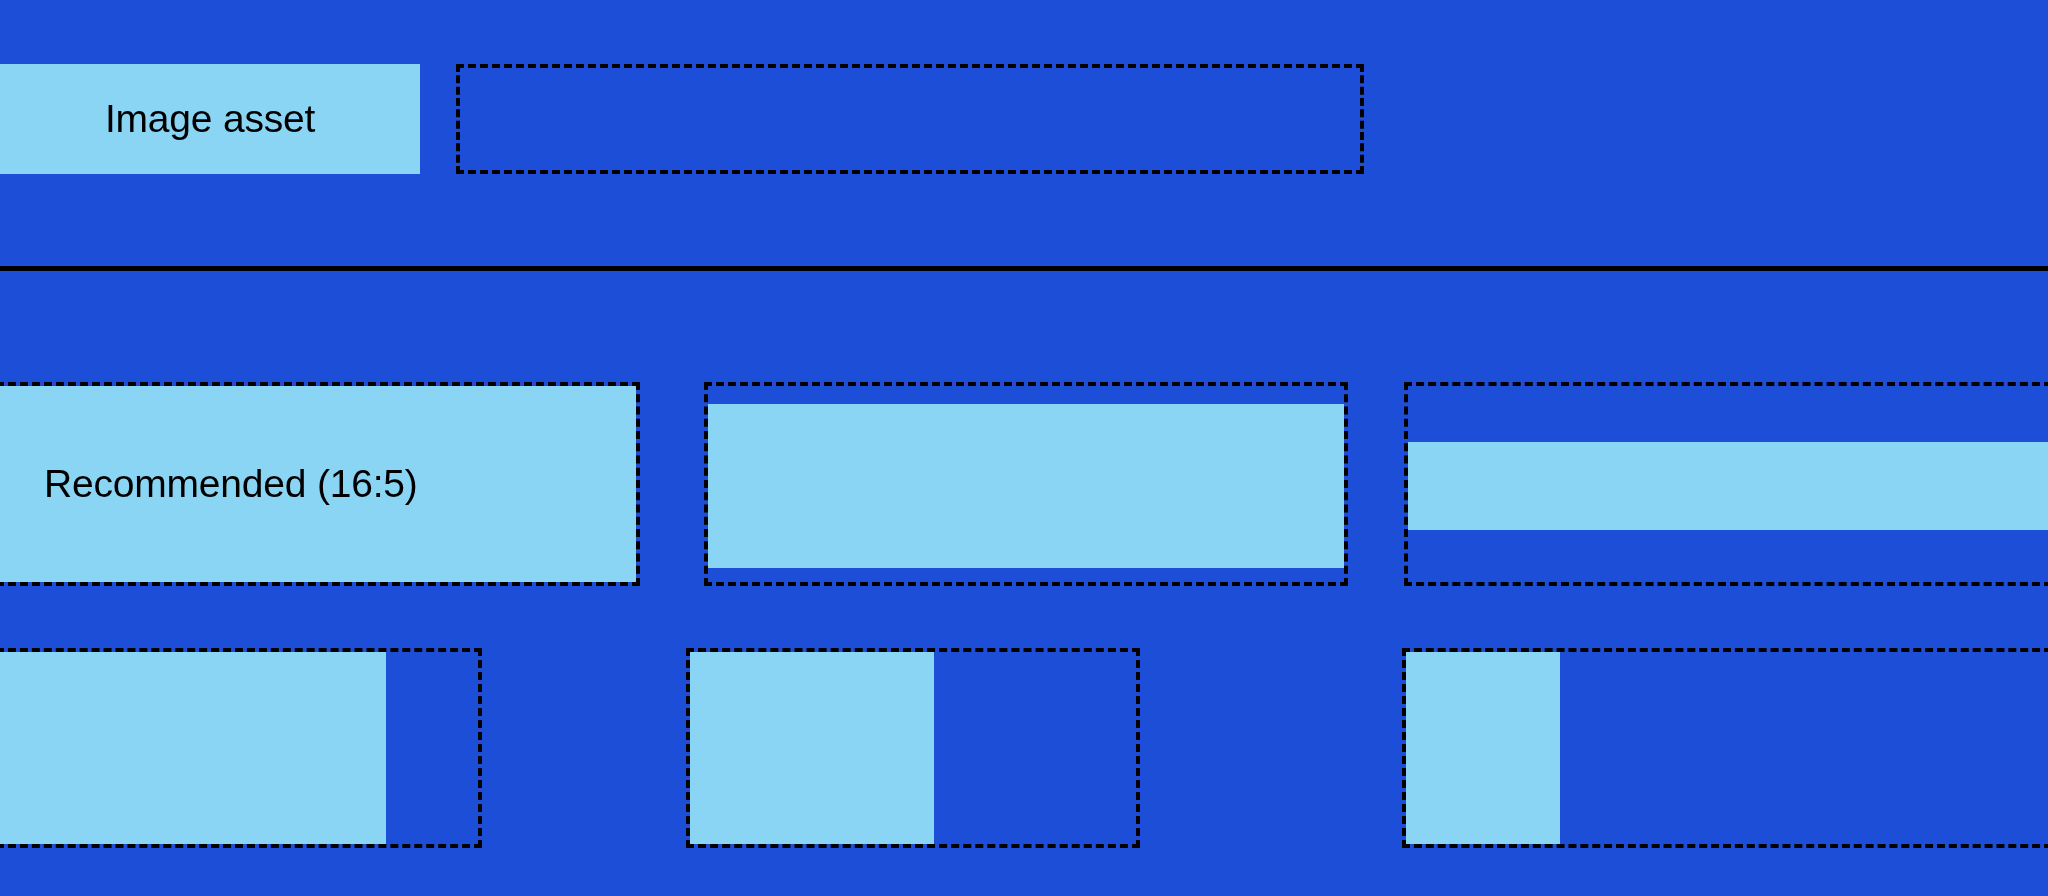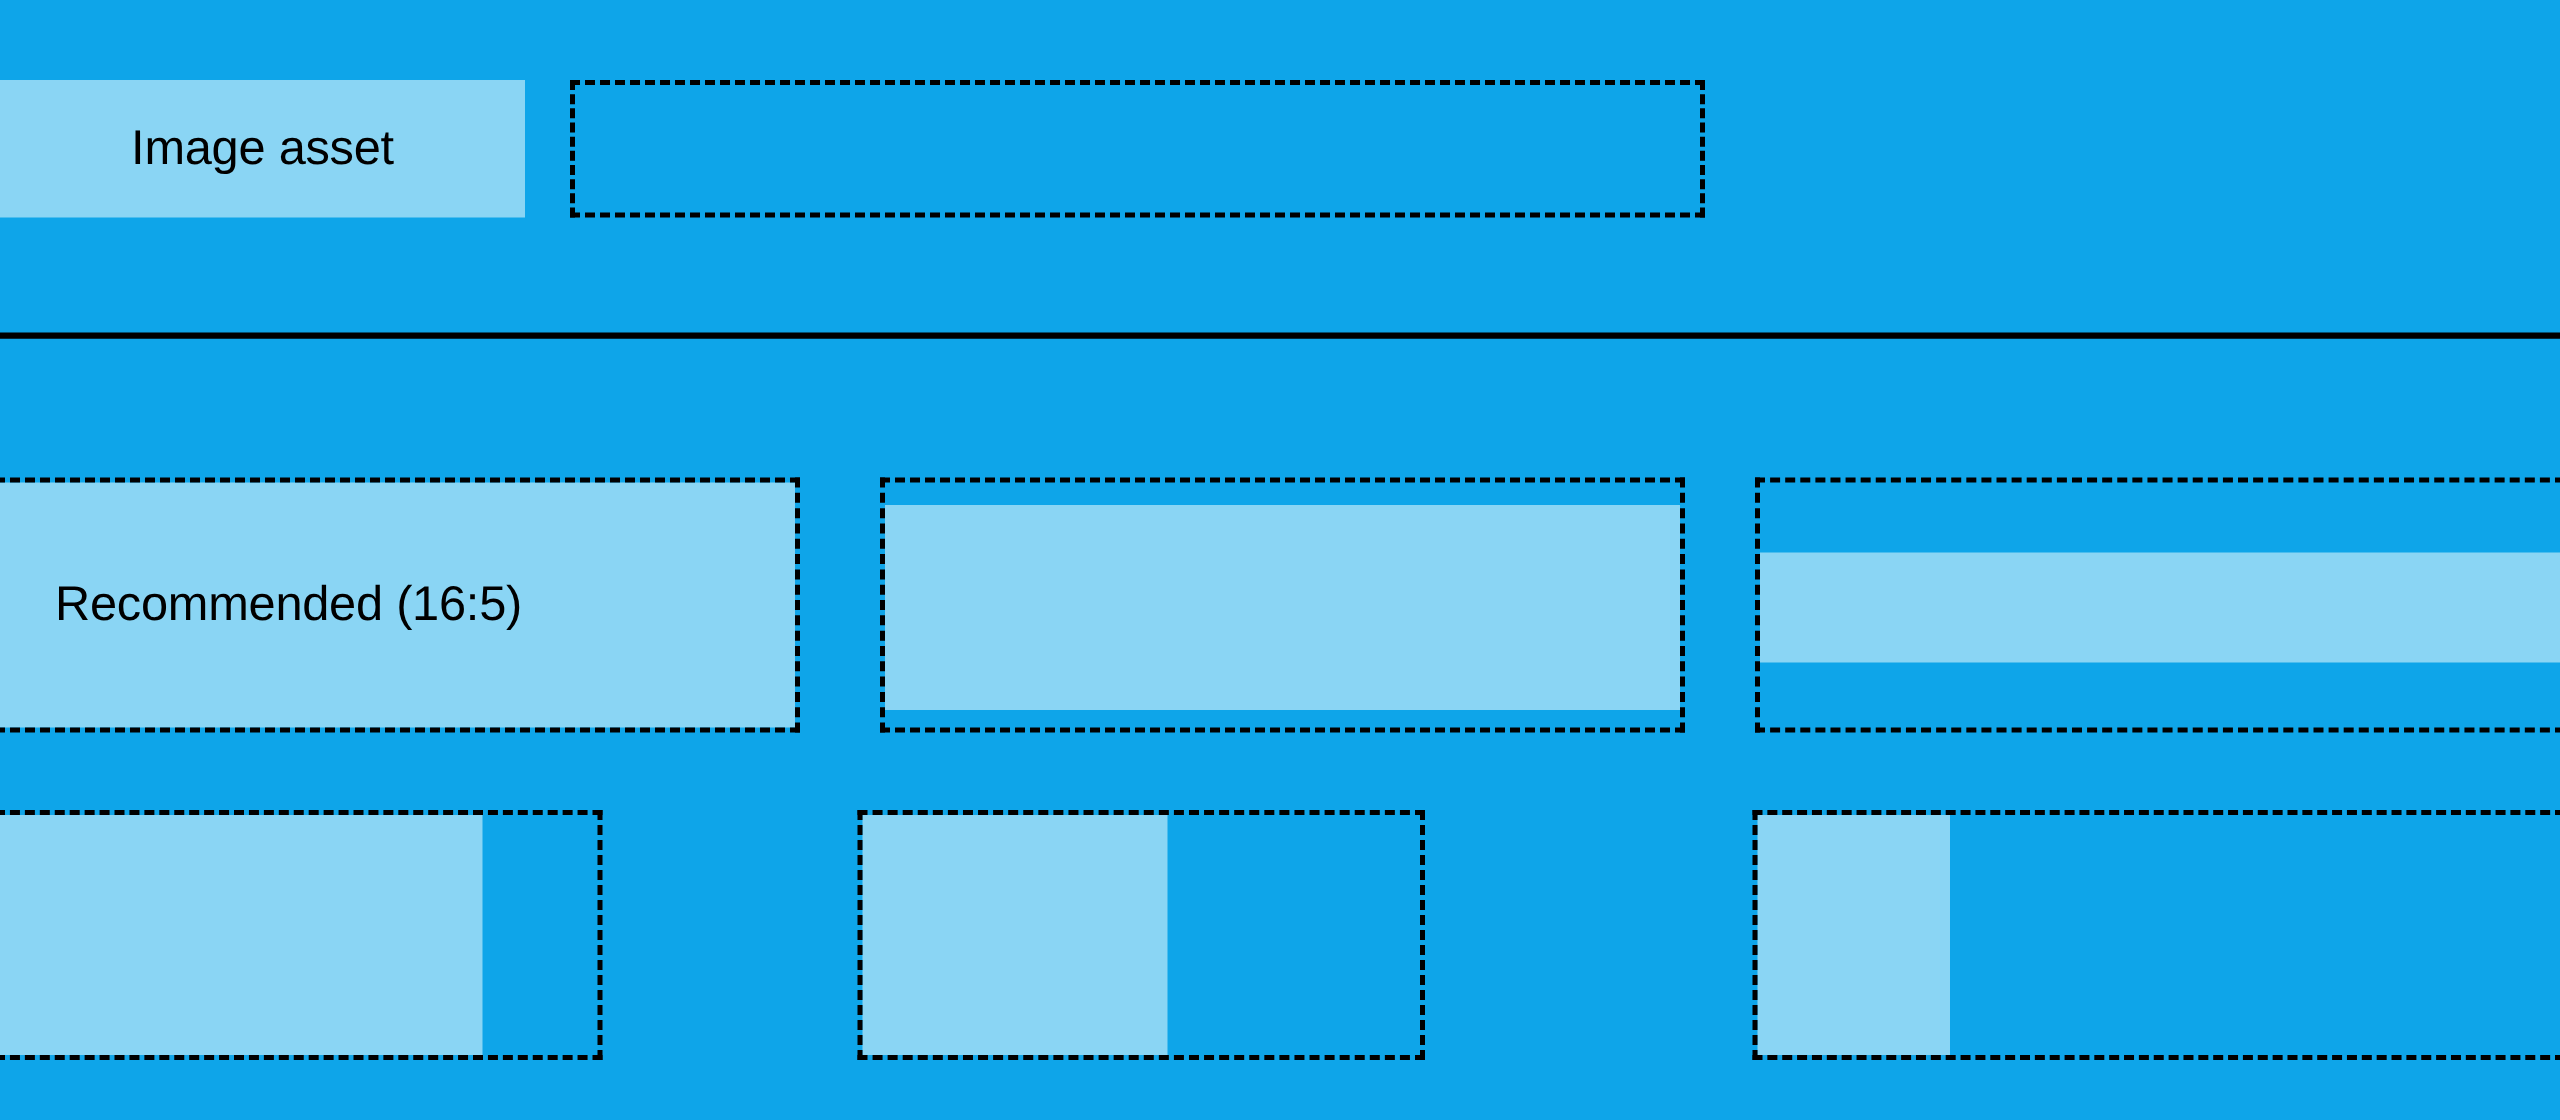--- a/index.html
+++ b/index.html
@@ -100,21 +100,21 @@
     display: flex; align-items: center; justify-content: flex-start;
     padding-left: 48px;
     font-size: 39px;
     letter-spacing: -0.2px;
     box-sizing: border-box;
   }
 </style>
 </head>
 <body>
 
-<div id="canvas" style="background: #0ea5e9;">
+<div id="canvas" style="background: #1d4ed8;">
 
   <div id="header-row">
 
     <div class="abs fill-box" id="image-asset-swatch" style="left: 0px; top: 64px; width: 420px; height: 110px; background: rgb(138, 213, 244);"></div>
     <div class="label" id="image-asset-label" style="left: 0px; top: 64px; width: 420px; height: 110px; color: rgb(0, 0, 0);">Image asset</div>
 
     <div class="abs dash-box" id="header-space-box" style="left: 456px; top: 64px; width: 908px; height: 110px; border-color: rgb(0, 0, 0);"></div>
 
   </div>
 

